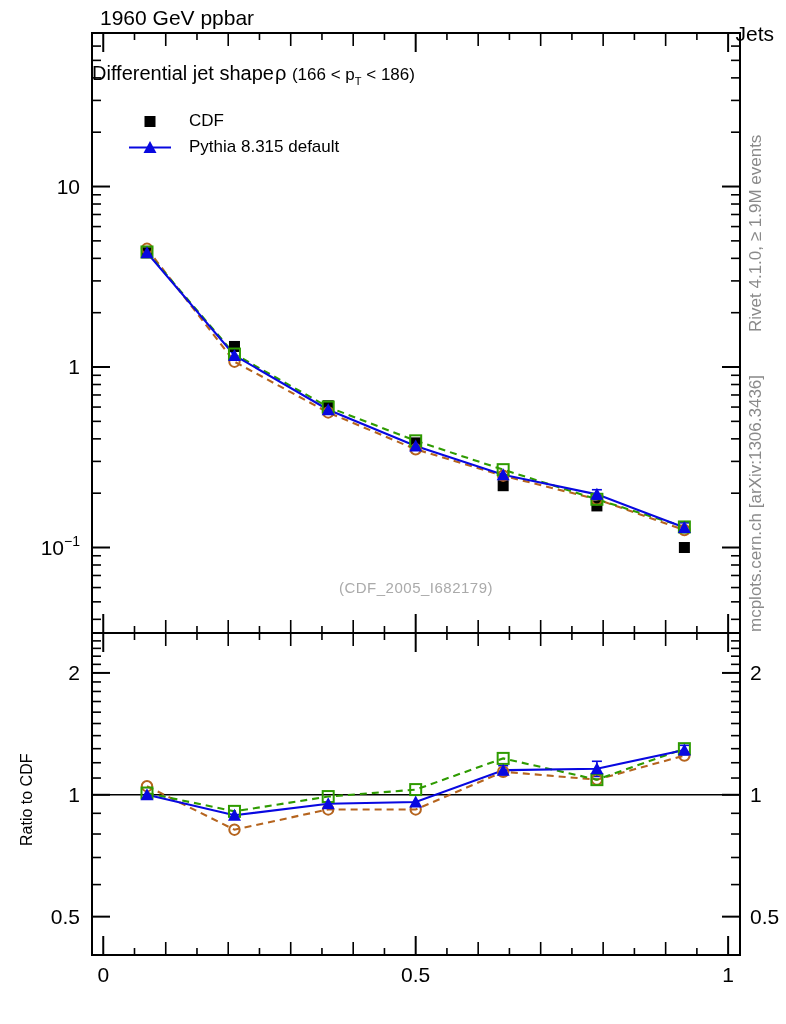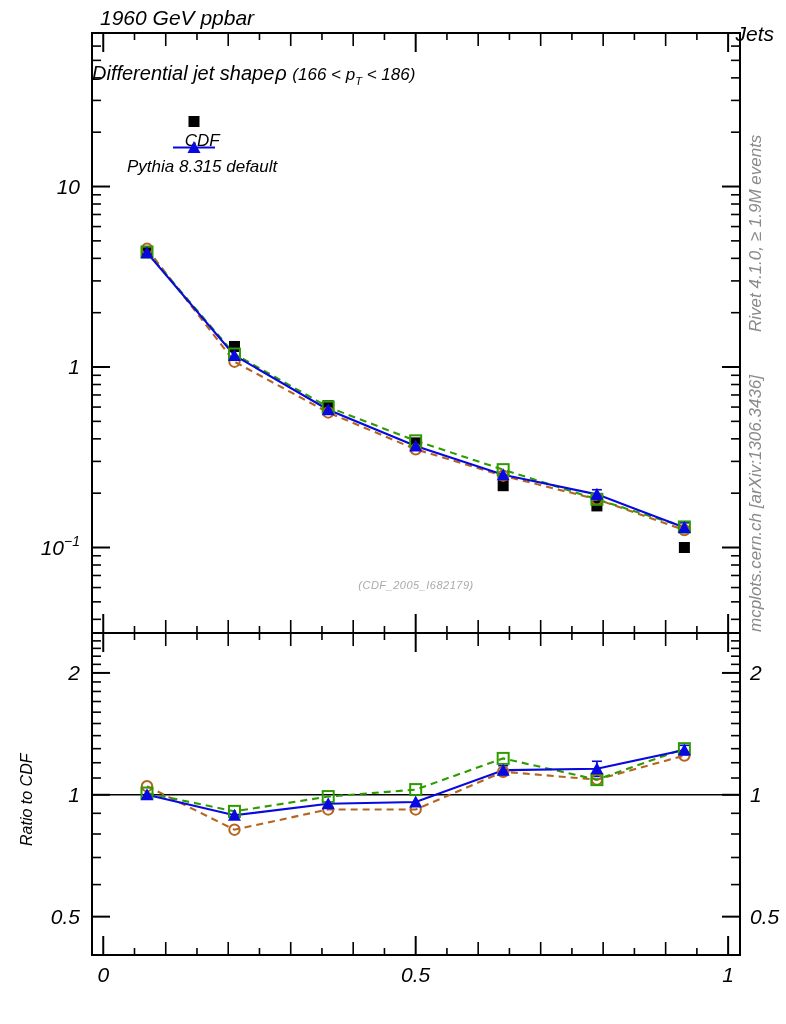--- a/index.html
+++ b/index.html
@@ -1,31 +1,31 @@
 <!DOCTYPE html>
 <html><head>
 <meta charset="utf-8">
 <style>
   html,body { margin:0; padding:0; background:#ffffff; }
   .page {
     position:relative; width:786px; height:1024px; background:#ffffff;
-    font-family:"Liberation Sans", sans-serif; color:#000; overflow:hidden;font-style:italic;
+    font-family:"Liberation Sans", sans-serif; color:#000; overflow:hidden;
   }
   .hdr-left  { position:absolute; top:6px; left:100px; font-size:21px; white-space:nowrap; }
   .hdr-right { position:absolute; top:22px; right:12px; font-size:21px; white-space:nowrap; }
   .title { position:absolute; top:62px; left:92px; width:648px; font-size:20px; white-space:nowrap; }
   .title .rho { margin-left:1px; }
   .title .paren { font-size:17px; }
   .title .tsub { font-size:11px; position:relative; top:5px; }
   .legend { position:absolute; top:111px; left:127px; }
-  .legend-item { display:flex; align-items:center; height:26px;flex-direction:column; }
+  .legend-item { display:flex; height:26px; }
   .legend-swatch { width:46px; height:20px; margin-right:16px; flex:none; }
   .legend-label { font-size:17px; white-space:nowrap; }
   .watermark { position:absolute; top:579px; left:92px; width:648px; text-align:center;
-               font-size:11px; color:#aaaaaa; letter-spacing:0.5px; }
+               font-size:15px; color:#aaaaaa; letter-spacing:0.5px; }
   .ratio-ylabel { position:absolute; left:18px; top:846px; transform:rotate(-90deg);
                   transform-origin:left top; font-size:16px; white-space:nowrap; }
   .side-note { position:absolute; left:746px; transform:rotate(-90deg); transform-origin:left top;
                font-size:17px; color:#8a8a8a; white-space:nowrap; }
   .note-top { top:332px; }
   .note-bottom { top:632px; }
   svg.chart { position:absolute; left:0; top:0; }
   svg text { font-family:"Liberation Sans", sans-serif; fill:#000; }
 </style>
 </head>

